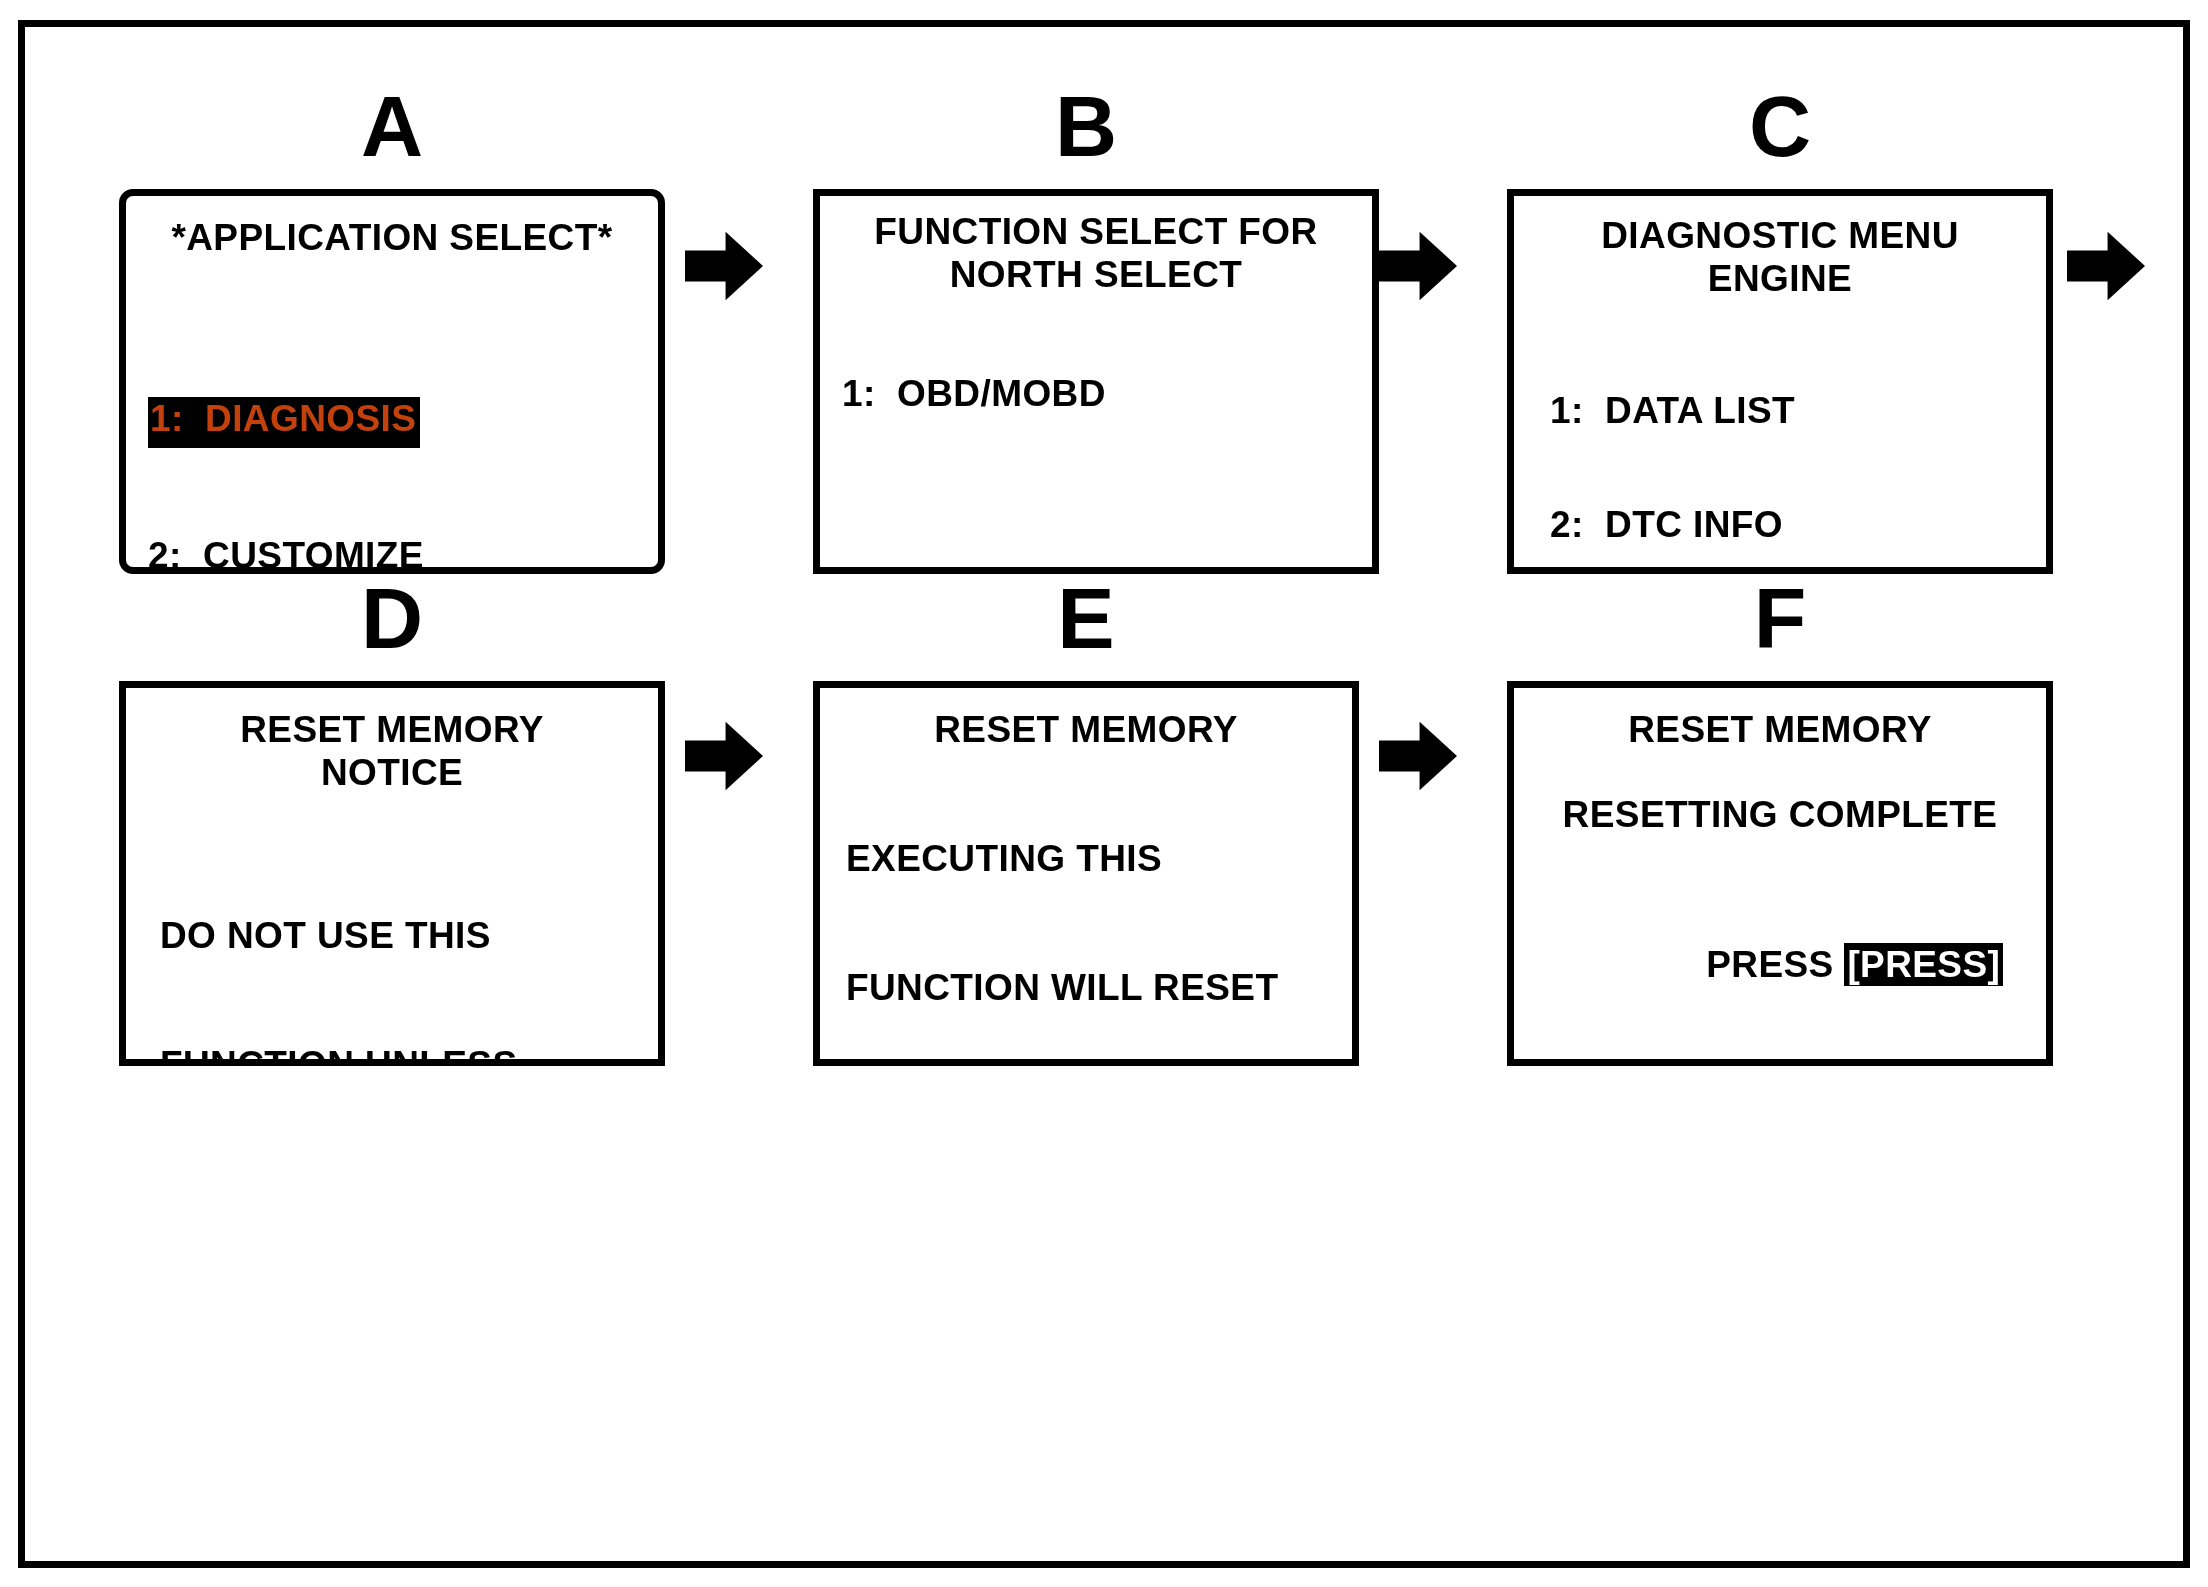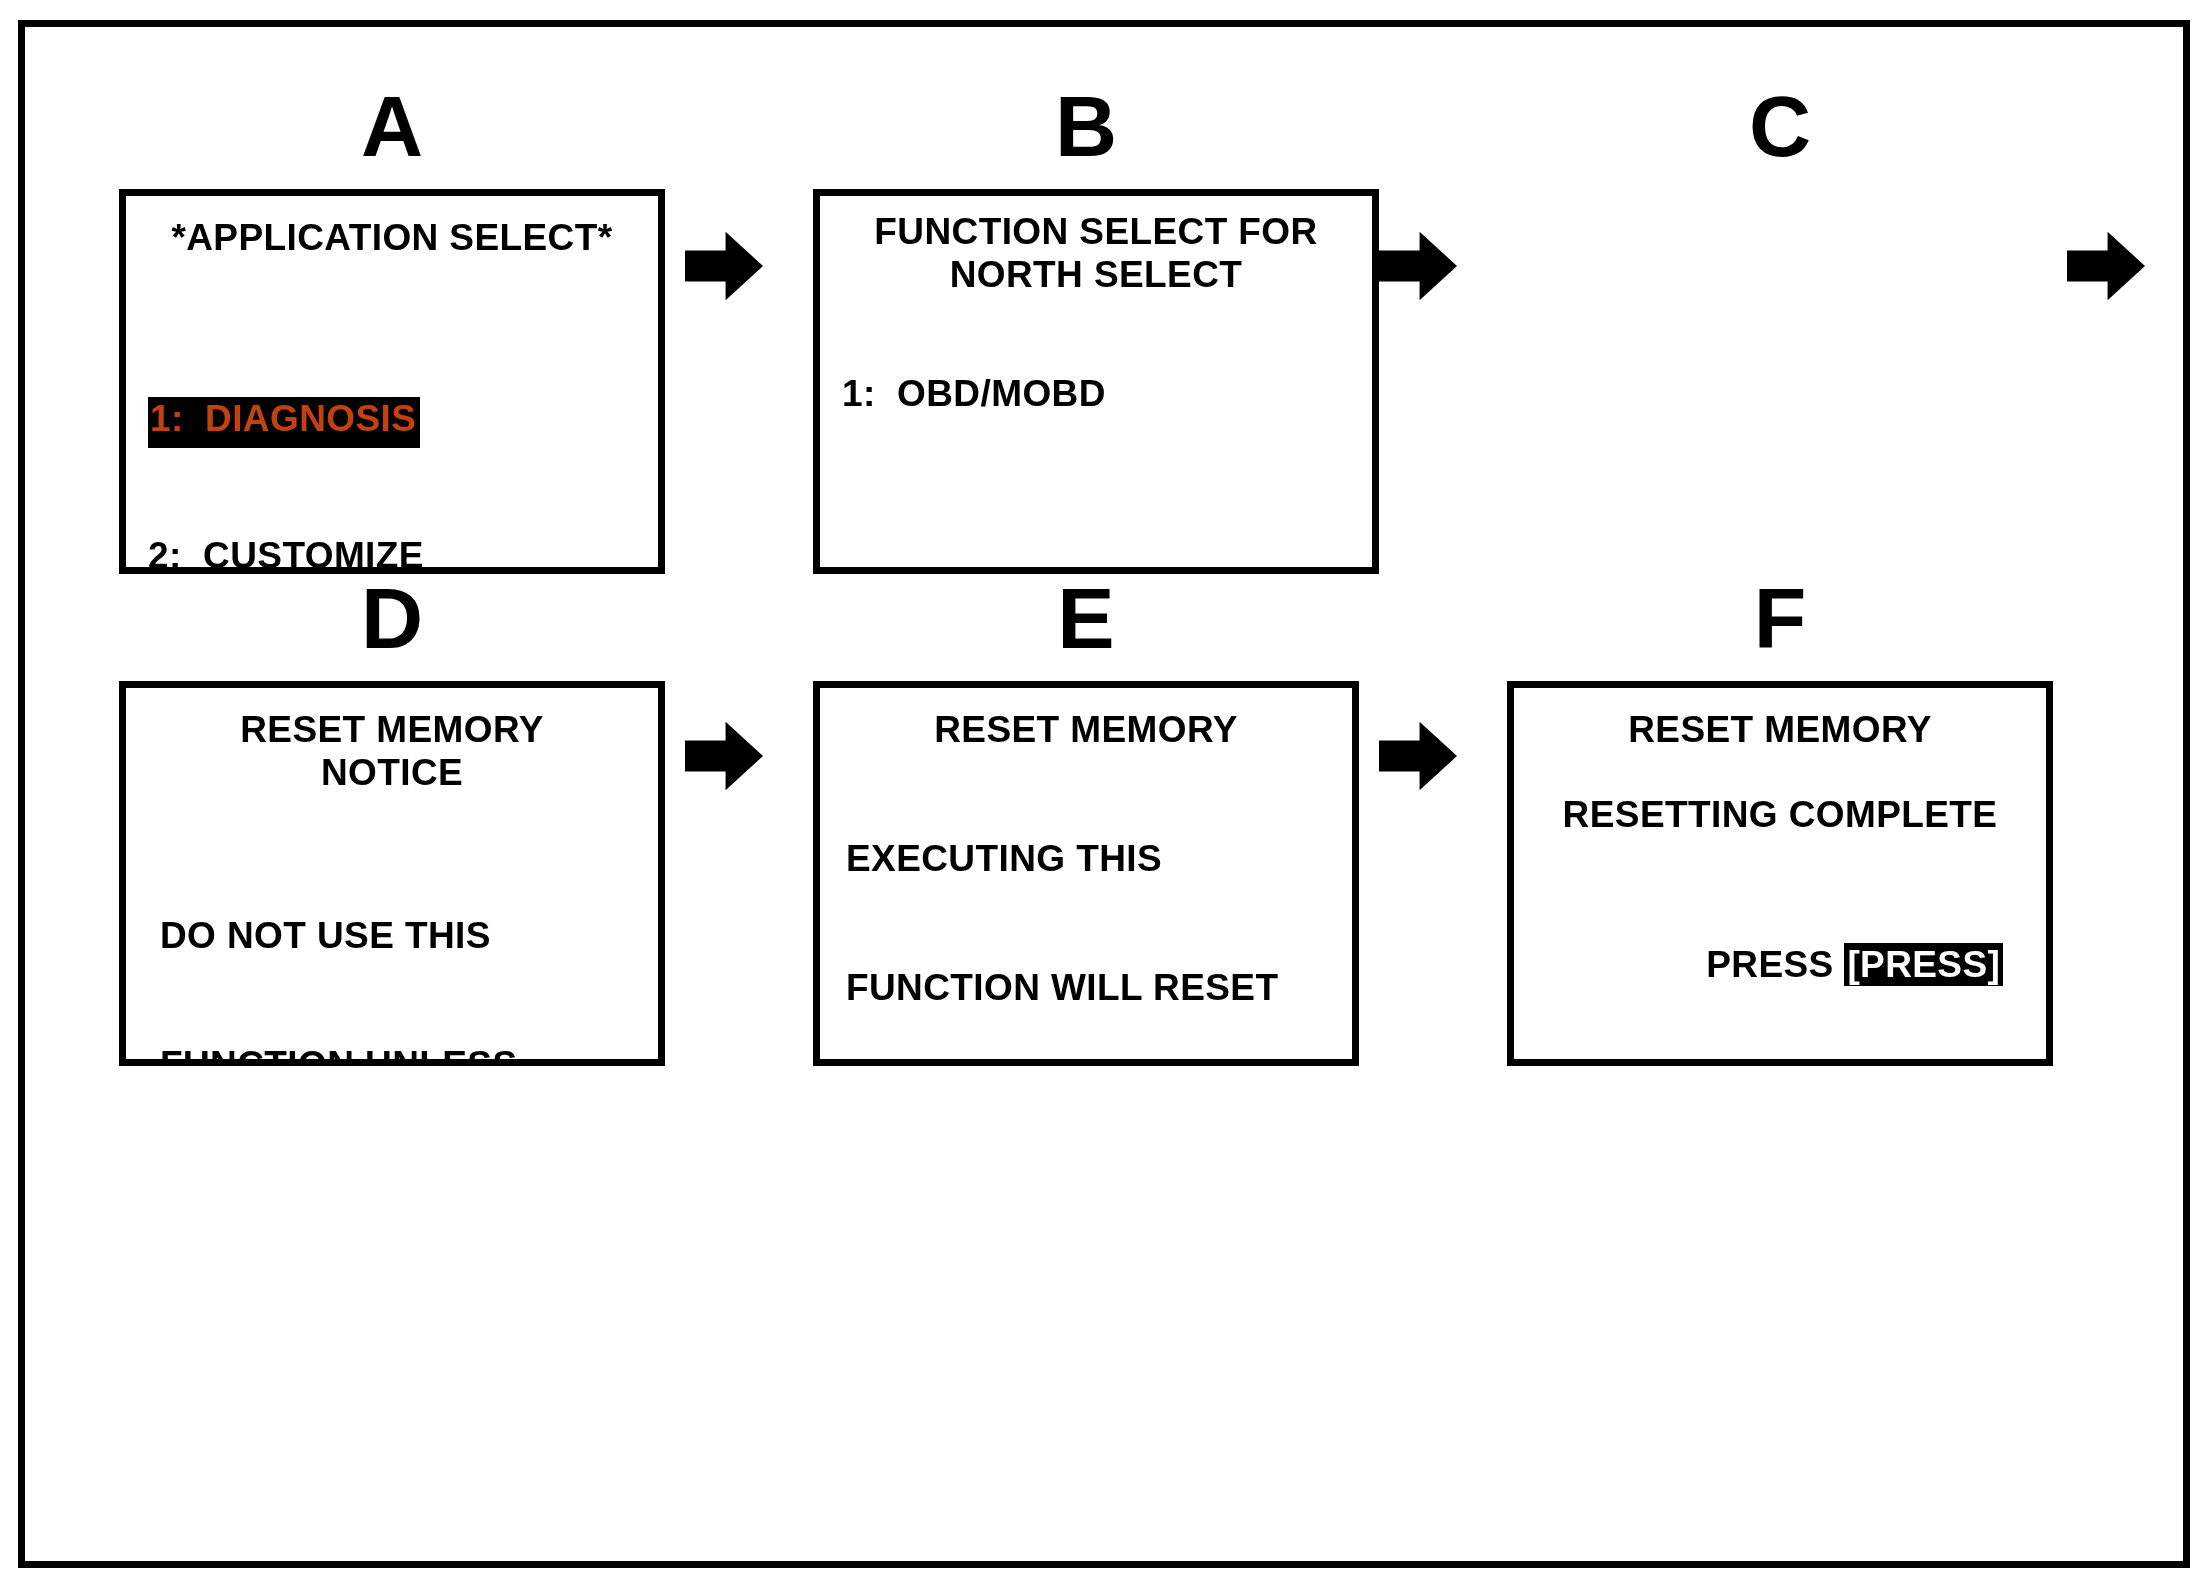--- a/index.html
+++ b/index.html
@@ -128,21 +128,21 @@
 </style>
 </head>
 <body>
 
 <div id="page">
   <div class="outer-frame">
     <div class="grid">
 
       <div class="cell" style="left:94px; top:56px; width:546px; height:430px;">
         <div class="step-letter" style="top:0;">A</div>
-        <div class="screen" style="left:0; top:106px; width:546px; height:385px;">
+        <div class="screen" style="left:0; top:106px; width:546px; height:385px;border-radius:14px;">
           <div class="screen-inner">
             <div class="lcd center hdr">*APPLICATION SELECT*</div>
             <div class="spacer-lg"></div>
             <div class="lcd left">
               <span class="menu-row hl">1:  DIAGNOSIS</span>
               <span class="menu-row">2:  CUSTOMIZE</span>
               
             </div>
           </div>
         </div>
@@ -177,20 +177,37 @@
       </div>
 
       <div class="arrow" style="left:1354px; top:200px;">
         <svg viewBox="0 0 100 100" aria-hidden="true">
           <polygon points="0,30 52,30 52,6 100,50 52,94 52,70 0,70" fill="#000000"></polygon>
         </svg>
       </div>
 
       <div class="cell" style="left:1482px; top:56px; width:546px; height:430px;">
         <div class="step-letter" style="top:0;">C</div>
+        <div class="screen" style="left:0; top:106px; width:546px; height:385px;">
+          <div class="screen-inner" style="padding-top:18px;">
+            <div class="lcd center hdr">DIAGNOSTIC MENU</div>
+            <div class="lcd center hdr">ENGINE</div>
+            <div class="spacer-sm" style="height:16px;"></div>
+            <div class="lcd left" style="line-height:38px; padding-left:14px;">
+              <span class="menu-row">1:  DATA LIST</span>
+              <span class="menu-row">2:  DTC INFO</span>
+              
+              
+              
+              
+              
+              
+            </div>
+          </div>
+        </div>
       </div>
 
       <div class="arrow" style="left:2042px; top:200px;">
         <svg viewBox="0 0 100 100" aria-hidden="true">
           <polygon points="0,30 52,30 52,6 100,50 52,94 52,70 0,70" fill="#000000"></polygon>
         </svg>
       </div>
 
       <div class="cell" style="left:94px; top:548px; width:546px; height:440px;">
         <div class="step-letter" style="top:0;">D</div>

